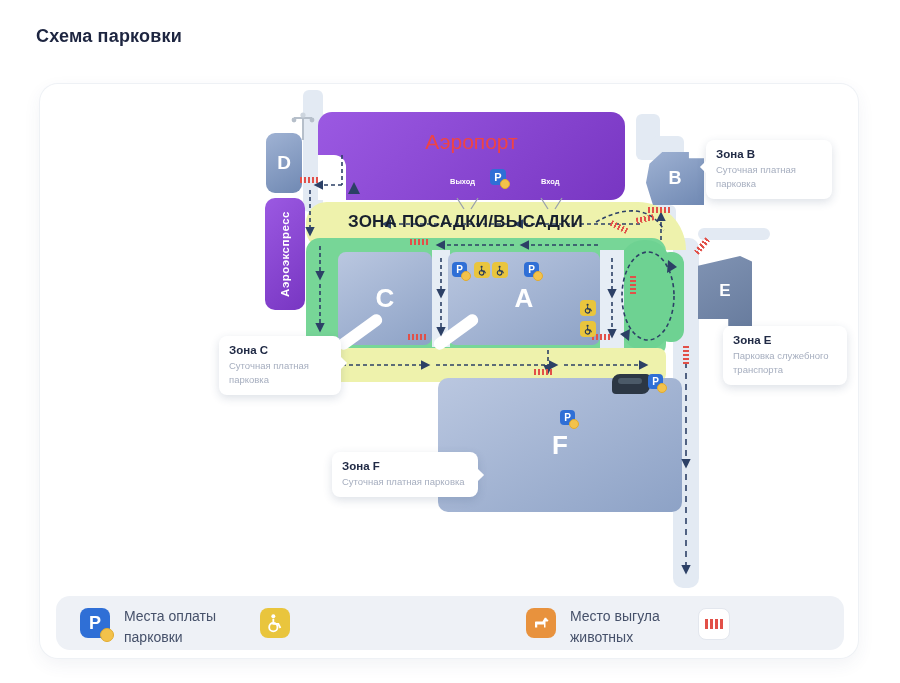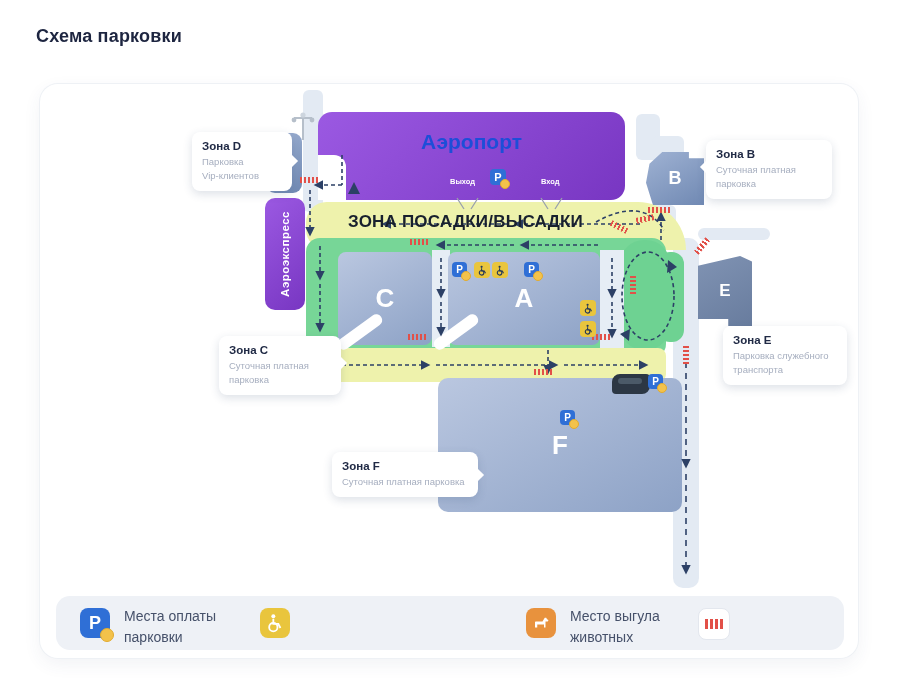--- a/index.html
+++ b/index.html
@@ -78,21 +78,21 @@
     </div>
   <div class="abs lot" style="left:438px;top:378px;width:244px;height:134px;font-size:26px;border-radius:10px">
       <span>F</span>
     </div>
 
   <div class="abs" style="left:334px;top:326px;width:52px;height:12px;background:#fff;border-radius:6px;transform:rotate(-36deg);z-index:20"></div>
   <div class="abs" style="left:430px;top:326px;width:52px;height:12px;background:#fff;border-radius:6px;transform:rotate(-36deg);z-index:20"></div>
 
   <div class="abs purple" style="left:318px;top:112px;width:307px;height:88px;border-radius:14px;z-index:30"></div>
   <div class="abs" style="left:318px;top:155px;width:28px;height:45px;background:#fff;border-radius:0 12px 0 0;z-index:31"></div>
-  <div class="abs" style="left:318px;top:130px;width:307px;text-align:center;color:#1d4ed8;font-size:21px;font-weight:700;z-index:32">Аэропорт</div>
+  <div class="abs" style="left:318px;top:130px;width:307px;text-align:center;color:#ef4444;font-size:21px;font-weight:400;z-index:32">Аэропорт</div>
   <div class="abs small-door" style="left:450px;top:177px;z-index:32">Выход</div>
   <div class="abs small-door" style="left:541px;top:177px;z-index:32">Вход</div>
 
   <div class="abs purple" style="left:265px;top:198px;width:40px;height:112px;border-radius:10px;z-index:30;display:flex;align-items:center;justify-content:center">
     <span style="writing-mode:vertical-rl;transform:rotate(180deg);color:#fff;font-size:11.5px;font-weight:700;letter-spacing:.5px">Аэроэкспресс</span>
   </div>
 
   <div class="abs bldg slate" style="left:266px;top:133px;width:36px;height:60px;border-radius:9px;font-size:19px;z-index:30">
       <span>D</span>
     </div>
@@ -212,26 +212,20 @@
         <path d="M10 7 V13 H16 L18.5 18" stroke="#273a56" stroke-width="2.4" fill="none"></path>
       </svg>
   </div>
 
   <div class="abs" style="left:612px;top:374px;width:38px;height:20px;background:#2c3744;border-radius:8px 4px 8px 4px;z-index:50">
     <div class="abs" style="left:6px;top:4px;width:24px;height:6px;background:#4b5a68;border-radius:3px"></div>
   </div>
 
   <div class="abs dropoff" style="left:348px;top:212px">ЗОНА ПОСАДКИ/ВЫСАДКИ</div>
 
-  <div class="zcard abs" style="left:192px;top:132px;width:80px">
-    <div class="ptr pr"></div>
-    <h4>Зона D</h4>
-    <p>Парковка</p>
-    <p>Vip-клиентов</p>
-  </div>
   <div class="zcard abs" style="left:706px;top:140px;width:106px">
     <div class="ptr pl"></div>
     <h4>Зона B</h4>
     <p>Суточная платная</p>
     <p>парковка</p>
   </div>
   <div class="zcard abs" style="left:219px;top:336px;width:102px">
     <div class="ptr pr" style="top:22px"></div>
     <h4>Зона C</h4>
     <p>Суточная платная</p>

